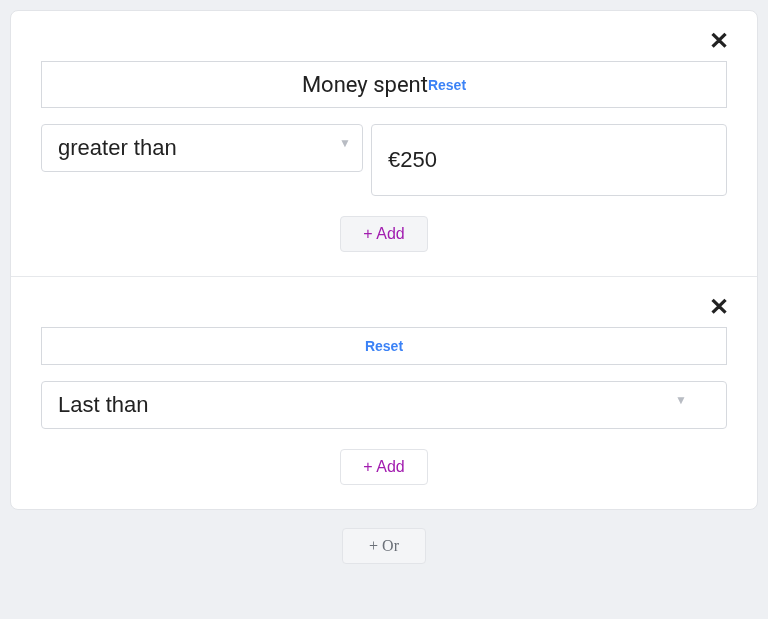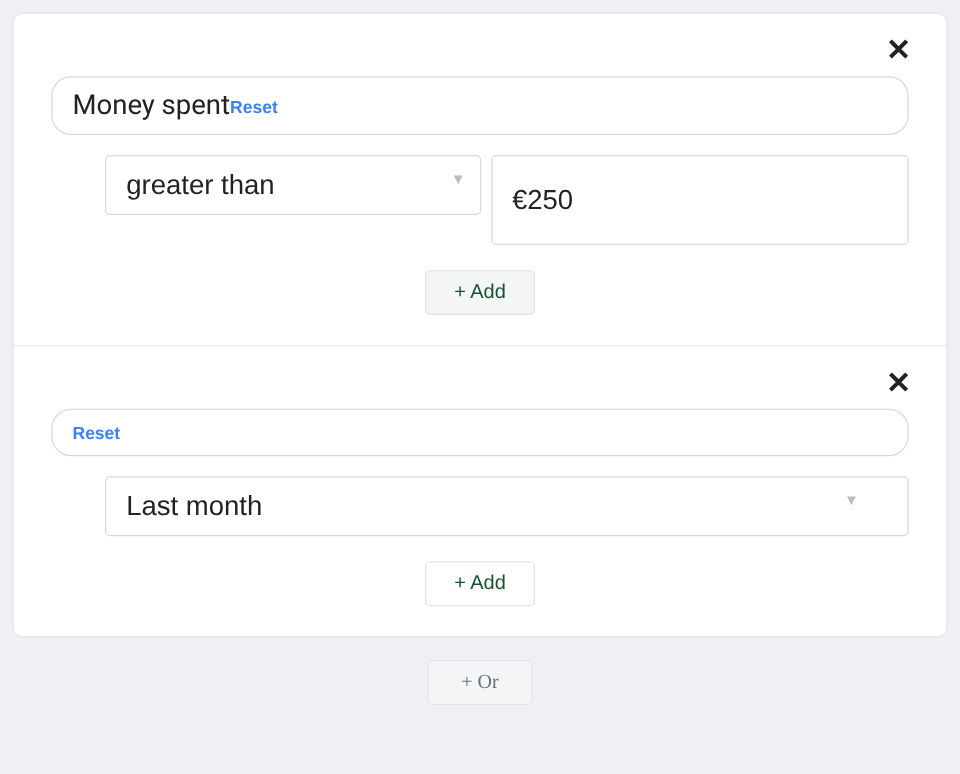--- a/index.html
+++ b/index.html
@@ -32,43 +32,42 @@
       font-size: 24px;
       font-weight: 700;
       color: #222;
       cursor: pointer;
       line-height: 1;
       padding: 4px;
     }
     .field-header {
       display: flex;
       align-items: center;
-      justify-content: flex-start;
+      justify-content: center;
       border: 1px solid #d6d9de;
-      border-radius: 16px;
+      border-radius: 0;
       padding: 10px 16px;
       margin-top: 30px;
       margin-bottom: 16px;
     }
     .field-label {
       font-size: 22px;
       color: #222;
     }
     .reset-btn {
       background: none;
       border: none;
       color: #3b82f6;
       font-size: 14px;
       font-weight: 600;
       cursor: pointer;
     }
     .row {
       display: flex;
       gap: 8px;
-      margin-left: 43px;
     }
     .select-wrap {
       position: relative;
       flex: 1;
     }
     .select-box {
       width: 100%;
       border: 1px solid #d6d9de;
       border-radius: 4px;
       padding: 10px 16px;
@@ -101,21 +100,21 @@
       display: flex;
       justify-content: center;
       margin-top: 20px;
     }
     .add-btn {
       background: #f4f5f7;
       border: 1px solid #e2e4e8;
       border-radius: 4px;
       padding: 8px 22px;
       font-size: 16px;
-      color: #14532d;
+      color: #a21caf;
       cursor: pointer;
     }
     .add-btn.plain {
       background: #fff;
     }
     .or-row {
       display: flex;
       justify-content: center;
       padding: 18px 0 6px 0;
     }
@@ -153,21 +152,21 @@
     </div>
   </div>
 
   <div class="filter-card">
     <button class="close-btn">✕</button>
     <div class="field-header">
       <button class="reset-btn">Reset</button>
     </div>
     <div class="row">
       <div class="select-wrap full">
-        <button class="select-box">Last month</button>
+        <button class="select-box">Last than</button>
         <span class="caret">▼</span>
       </div>
     </div>
     <div class="add-btn-row">
       <button class="add-btn plain">+ Add</button>
     </div>
   </div>
 
 </div>
 

